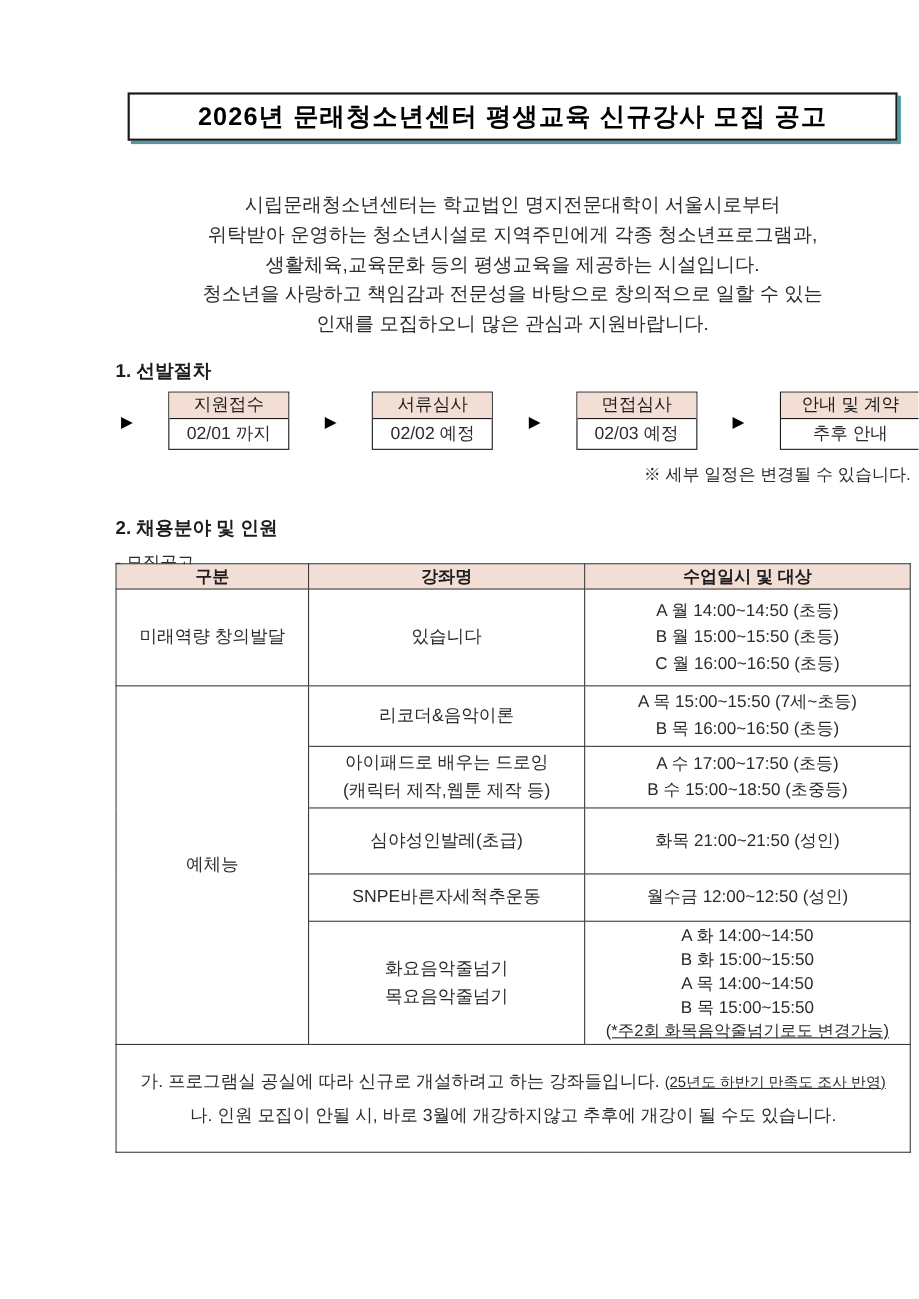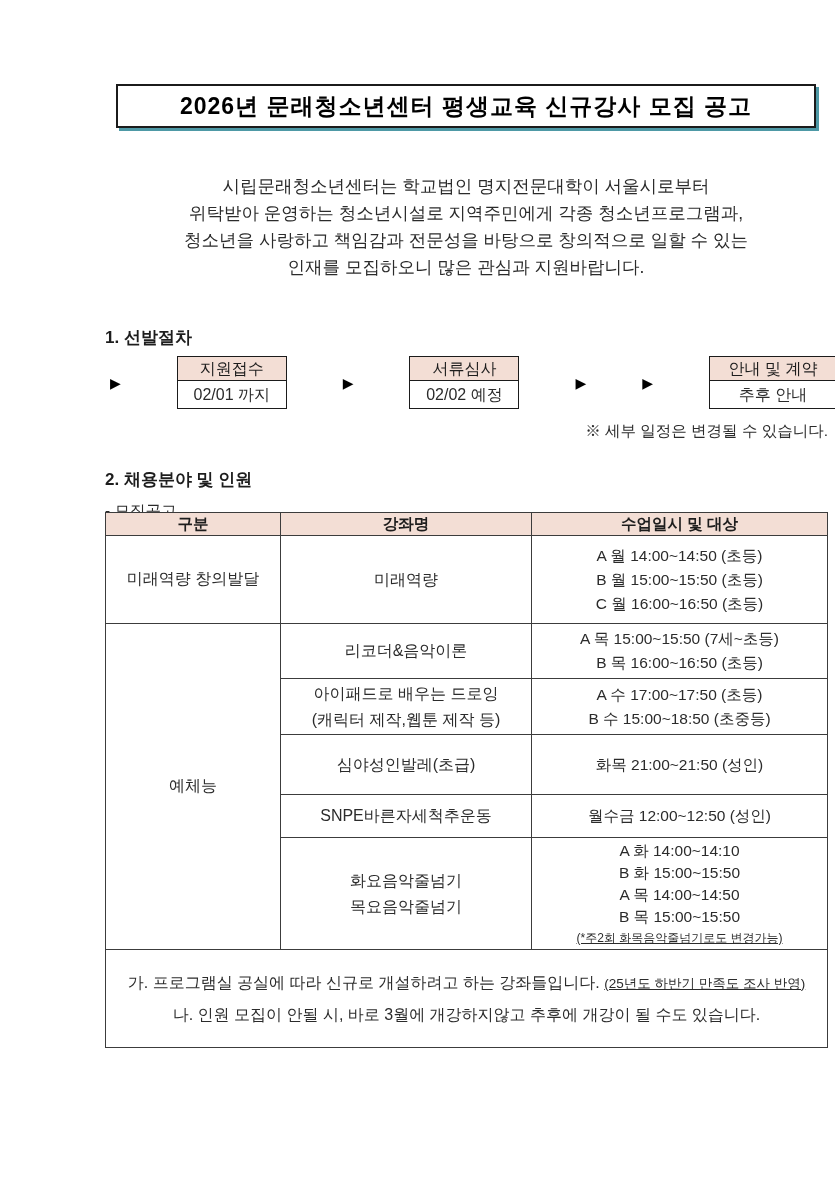--- a/index.html
+++ b/index.html
@@ -72,57 +72,62 @@
   .r1 td { height:87px; }
   .r2 td { height:54px; }
   .r3 td { height:55px; }
   .r4 td { height:59px; }
   .r5 td { height:42px; }
   .r6 td { height:111px; }
   .rn td { height:97px; }
   .name-line { line-height:26px; }
   .sched { font-size:15.5px; line-height:24px;text-align:center; }
   .sched-tight { line-height:22px; }
-  .sched-note { font-size:12px; text-decoration:underline; line-height:20px; color:#2b2b2b; }
+  .sched-note { font-size:15px; text-decoration:underline; line-height:20px; color:#2b2b2b; }
   td.notes-cell {
     text-align:left; vertical-align:top; padding:11px 10px 0 10px;
     font-size:15.5px; line-height:31px; color:#2b2b2b;
   }
   .note-underline { font-size:13.5px; text-decoration:underline; }
 </style>
 </head>
 <body>
 
 <div class="page">
 
   <div class="title-box">
     <span>2026년 문래청소년센터 평생교육 신규강사 모집 공고</span>
   </div>
 
   <div class="intro">
     <div>시립문래청소년센터는 학교법인 명지전문대학이 서울시로부터</div>
     <div>위탁받아 운영하는 청소년시설로 지역주민에게 각종 청소년프로그램과,</div>
+    <div>생활체육,교육문화 등의 평생교육을 제공하는 시설입니다.</div>
     <div>청소년을 사랑하고 책임감과 전문성을 바탕으로 창의적으로 일할 수 있는</div>
     <div>인재를 모집하오니 많은 관심과 지원바랍니다.</div>
   </div>
 
   <div class="sec-heading sec1">1. 선발절차</div>
 
   <div class="flow">
     <span class="flow-arrow">▶</span>
     <div class="flow-step">
       <div class="hd">지원접수</div>
       <div class="bd">02/01 까지</div>
     </div>
     <span class="flow-arrow">▶</span>
     <div class="flow-step">
       <div class="hd">서류심사</div>
       <div class="bd">02/02 예정</div>
     </div>
     <span class="flow-arrow">▶</span>
+    <div class="flow-step">
+      <div class="hd">면접심사</div>
+      <div class="bd">02/03 예정</div>
+    </div>
     <span class="flow-arrow">▶</span>
     <div class="flow-step wide">
       <div class="hd">안내 및 계약</div>
       <div class="bd">추후 안내</div>
     </div>
   </div>
 
   <div class="flow-note">※ 세부 일정은 변경될 수 있습니다.</div>
 
   <div class="sec-heading sec2">2. 채용분야 및 인원</div>
@@ -136,21 +141,21 @@
     </colgroup>
     <tbody>
         <tr>
       <th>구분</th>
       <th>강좌명</th>
       <th>수업일시 및 대상</th>
     </tr>
     <tr class="r1">
       <td>미래역량 창의발달</td>
       <td>
-        <div class="name-line">미래역량</div>
+        <div class="name-line">있습니다</div>
       </td>
       <td>
         <div class="sched">A 월 14:00~14:50 (초등)</div>
         <div class="sched">B 월 15:00~15:50 (초등)</div>
         <div class="sched">C 월 16:00~16:50 (초등)</div>
       </td>
     </tr>
     <tr class="r2">
       <td rowspan="5">예체능</td>
       <td>
@@ -186,21 +191,21 @@
       <td>
         <div class="sched">월수금 12:00~12:50 (성인)</div>
       </td>
     </tr>
     <tr class="r6">
       <td>
         <div class="name-line">화요음악줄넘기</div>
         <div class="name-line">목요음악줄넘기</div>
       </td>
       <td>
-        <div class="sched sched-tight">A 화 14:00~14:10</div>
+        <div class="sched sched-tight">A 화 14:00~14:50</div>
         <div class="sched sched-tight">B 화 15:00~15:50</div>
         <div class="sched sched-tight">A 목 14:00~14:50</div>
         <div class="sched sched-tight">B 목 15:00~15:50</div>
         <div class="sched-note">(*주2회 화목음악줄넘기로도 변경가능)</div>
       </td>
     </tr>
     <tr class="rn">
       <td class="notes-cell" colspan="3">
         <div><span>가. 프로그램실 공실에 따라 신규로 개설하려고 하는 강좌들입니다. </span><span class="note-underline">(25년도 하반기 만족도 조사 반영)</span></div>
         <div><span>나. 인원 모집이 안될 시, 바로 3월에 개강하지않고 추후에 개강이 될 수도 있습니다.</span><span class="note-underline"></span></div>

